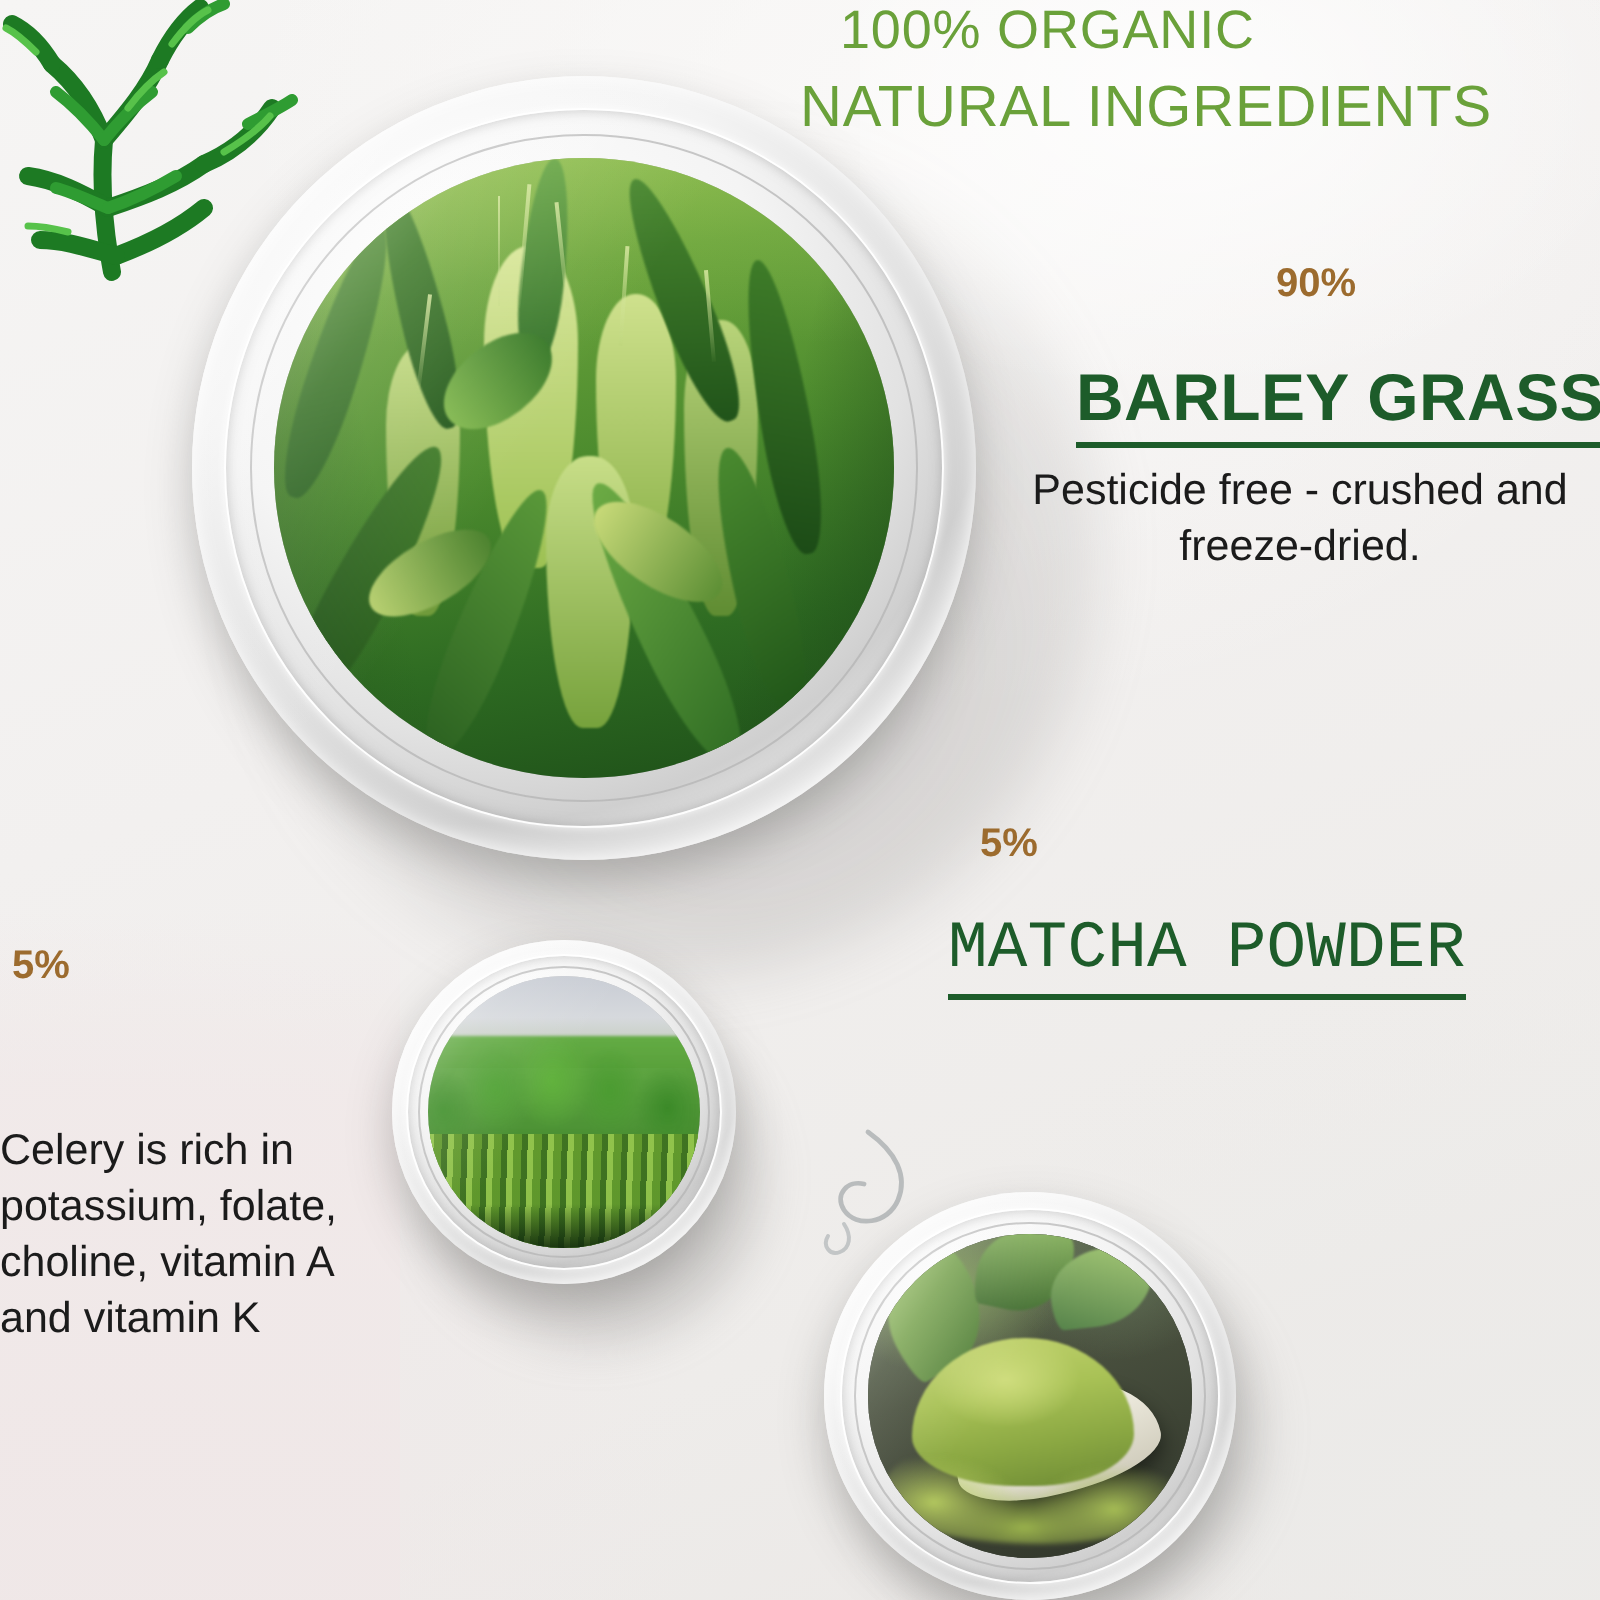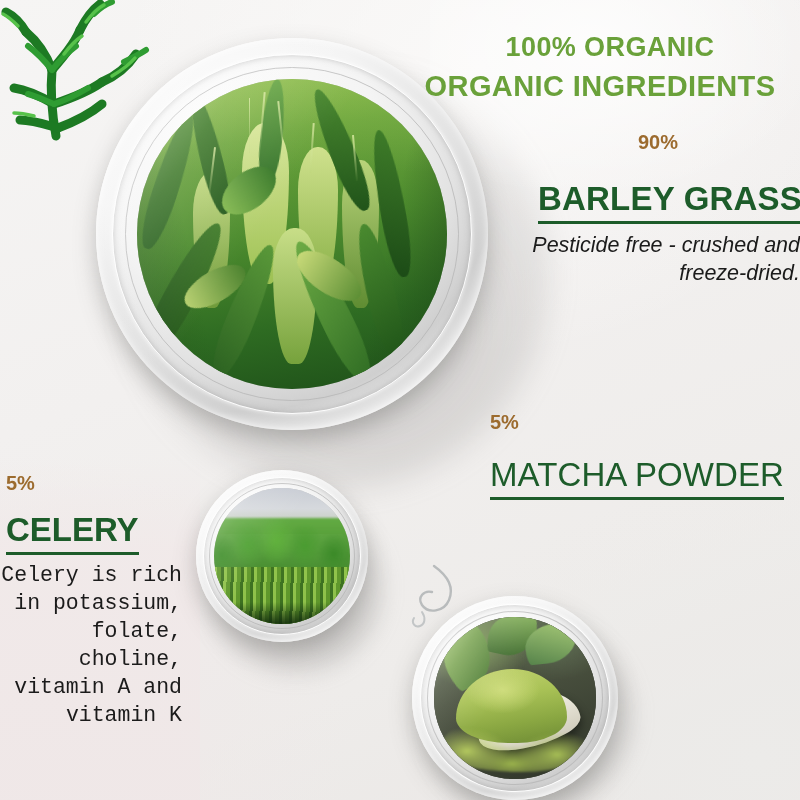--- a/index.html
+++ b/index.html
@@ -213,26 +213,24 @@
   #droplet {
     position: absolute;
     left: 404px; top: 560px;
     width: 58px; height: 72px;
     pointer-events: none;
   }
 
   
   .headline {
     position: absolute;
-    text-align: center;
-    font-weight: bold;
+    font-weight: normal;
     letter-spacing: 0.4px;
     line-height: 1.16;
     white-space: nowrap;
-    margin-top: 32px;
   }
   #headline-1 { left: 420px; top: 0px;  width: 380px; font-size: 27px; }
   #headline-2 { left: 400px; top: 38px; width: 400px; font-size: 29px; }
 
   .pct {
     position: absolute;
     font-weight: bold;
     font-size: 20px;
     line-height: 1;
   }
@@ -248,31 +246,31 @@
   .body {
     position: absolute;
     font-size: 21.5px;
     line-height: 1.3;
     color: #1b1b1b;
   }
 
   
   #barley-pct   { left: 638px; top: 132px; }
   #barley-title { left: 538px; top: 182px; letter-spacing: 0.2px; }
-  #barley-body  { left: 500px; top: 232px; width: 300px; text-align: right; font-style: italic; }
+  #barley-body  { left: 500px; top: 232px; width: 300px; text-align: center; }
 
   
   #matcha-pct   { left: 490px; top: 412px; }
-  #matcha-title { left: 490px; top: 458px; font-weight: normal; letter-spacing: 0.1px; }
+  #matcha-title { left: 474px; top: 458px; font-weight: normal; letter-spacing: 0.1px; font-family: Liberation Mono, monospace; }
   #matcha-body  { left: 492px; top: 512px; width: 308px; text-align: center; }
 
   
   #celery-pct   { left: 6px;  top: 473px; }
   #celery-title { left: 6px;  top: 513px; }
-  #celery-body  { left: 0px;  top: 562px; width: 182px; text-align: right; font-family: Liberation Mono, monospace; }
+  #celery-body  { left: 0px;  top: 562px; width: 182px; text-align: left; }
 </style>
 </head>
 <body>
 
 <div id="poster">
 
   <div class="blob bg-shadow-main"></div>
   <div class="blob bg-shadow-celery"></div>
   <div class="blob bg-shadow-matcha"></div>
   <div class="tint-bottom-left"></div>
@@ -376,26 +374,25 @@
         <div class="matcha-leaf" style="left:56%;top:4%;width:32%;height:24%;background:linear-gradient(200deg,#a8cb78,#55824a);transform:rotate(-6deg);"></div>
         <div class="matcha-spoon"></div>
         <div class="matcha-heap"></div>
         <div class="matcha-scatter"></div>
       </div>
     </div>
     <div class="gloss"></div>
   </div>
 
   <div class="headline" id="headline-1" style="color:#6aa13a;">100% ORGANIC</div>
-  <div class="headline" id="headline-2" style="color:#6aa13a;">ORGANIC INGREDIENTS</div>
+  <div class="headline" id="headline-2" style="color:#6aa13a;">NATURAL INGREDIENTS</div>
 
   <div class="pct" id="barley-pct" style="color:#9c6b2e;">90%</div>
   <div class="title bold" id="barley-title" style="color:#1d5c2a;">BARLEY GRASS</div>
   <div class="body" id="barley-body">Pesticide free - crushed and freeze-dried.</div>
 
   <div class="pct" id="matcha-pct" style="color:#9c6b2e;">5%</div>
   <div class="title" id="matcha-title" style="color:#1d5c2a;">MATCHA POWDER</div>
 
   <div class="pct" id="celery-pct" style="color:#9c6b2e;">5%</div>
-  <div class="title bold" id="celery-title" style="color:#1d5c2a;">CELERY</div>
   <div class="body" id="celery-body">Celery is rich in potassium, folate, choline, vitamin A and vitamin K</div>
 
 </div>
 
 </body></html>

